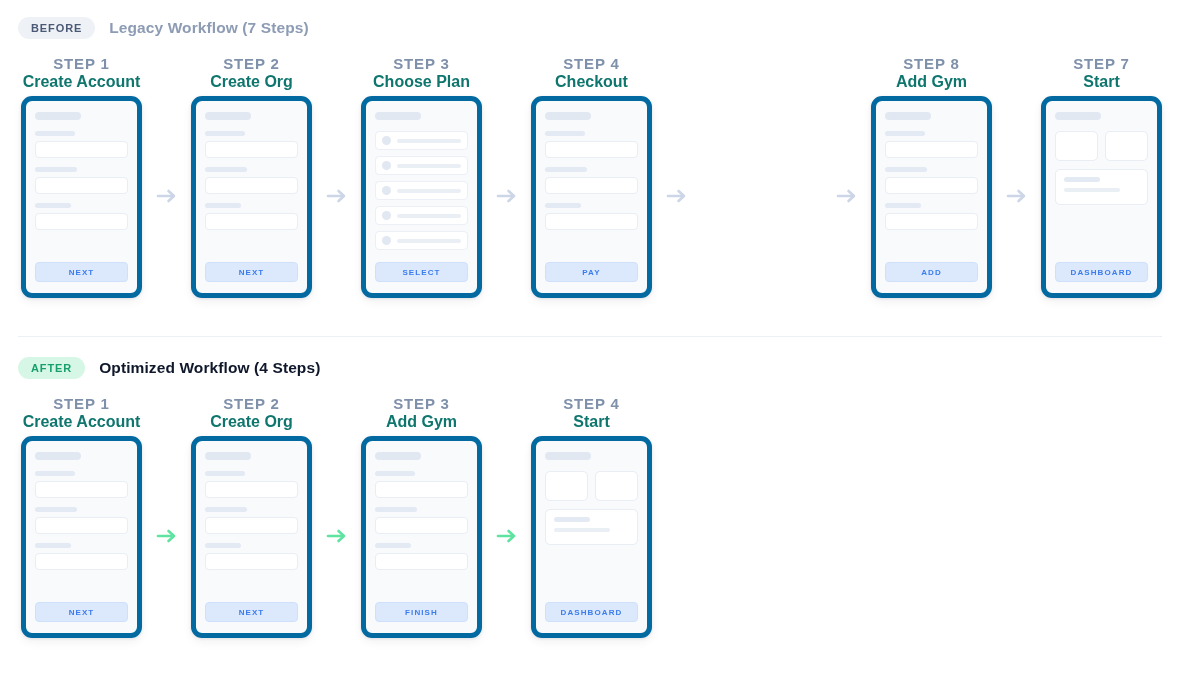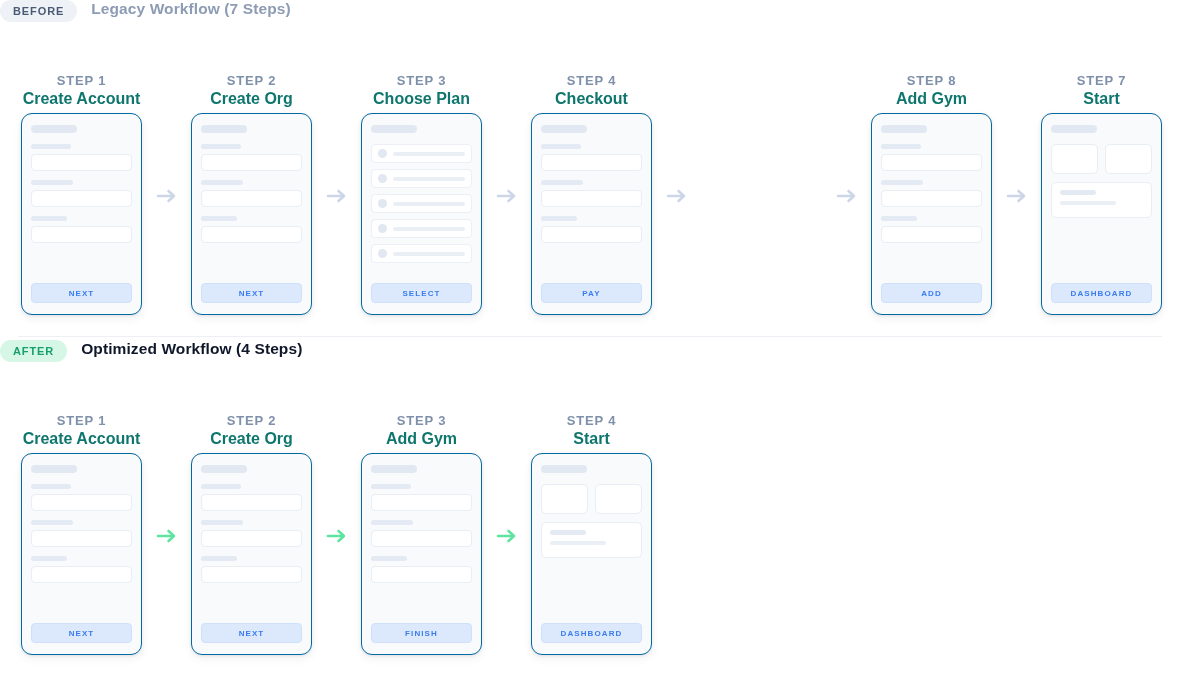--- a/index.html
+++ b/index.html
@@ -10,22 +10,22 @@
     overflow: hidden;
   }
   .page { position: relative; width: 1180px; height: 680px; }
 
   
   .section { position: absolute; left: 0; width: 1180px; }
   .sec-before { top: 0; }
   .sec-after  { top: 340px; }
 
   .sec-head {
-    display: flex; align-items: flex-start; gap: 14px;
-    height: 56px;
+    display: flex; align-items: center; gap: 14px;
+    padding-left: 18px; height: 56px;
   }
   .badge {
     display: inline-flex; align-items: center; justify-content: center;
     height: 22px; padding: 0 13px; border-radius: 11px;
     font-size: 11px; font-weight: bold; letter-spacing: 0.9px;
   }
   .badge-before { background: #eef1f6; color: #4a5a75; }
   .badge-after  { background: #d6f7e6; color: #17a06a; }
   .sec-title {
     font-size: 15.5px; font-weight: bold; color: #8d9cb4; letter-spacing: 0.1px;
@@ -36,42 +36,42 @@
     position: absolute; left: 18px; top: 336px; width: 1144px; height: 1px;
     background: #eceff4;
   }
 
   
   .flow { display: flex; align-items: flex-start; padding-left: 18px; }
   .step { width: 127px; flex: 0 0 127px; }
 
   .step-head { text-align: center; height: 40px; }
   .step-num {
-    font-size: 13px; font-weight: bold; color: #7f90aa;
-    letter-spacing: 0.85px; line-height: 16px; margin-top: 17px;
+    font-size: 15px; font-weight: bold; color: #7f90aa;
+    letter-spacing: 0.85px; line-height: 16px;
   }
   .step-name {
     font-size: 16px; font-weight: bold; color: #0f766e;
     line-height: 20px; white-space: nowrap;
   }
 
   
   .arrow {
     flex: 0 0 43px; width: 43px; height: 200px;
     display: flex; align-items: center; justify-content: center;
     margin-top: 40px;
   }
   .arrow svg { display: block; }
 
   
   .card {
     position: relative;
     width: 121px; margin: 0 auto;
     background: #f8fafc;
-    border: 1px solid #0369a1;
+    border: 5px solid #0369a1;
     border-radius: 11px;
     box-shadow: 0 1px 3px rgba(28,40,64,.10), 0 4px 10px rgba(28,40,64,.055);
     padding: 11px 9px 11px 9px;
     display: flex; flex-direction: column;
   }
   .card.h-tall { height: 202px; }
 
   .bar-title { height: 8px; width: 46px; border-radius: 4px; background: #e2e8f1; margin-bottom: 11px; }
 
   .lbl { height: 5px; border-radius: 3px; background: #e4eaf3; margin-bottom: 5px; }

